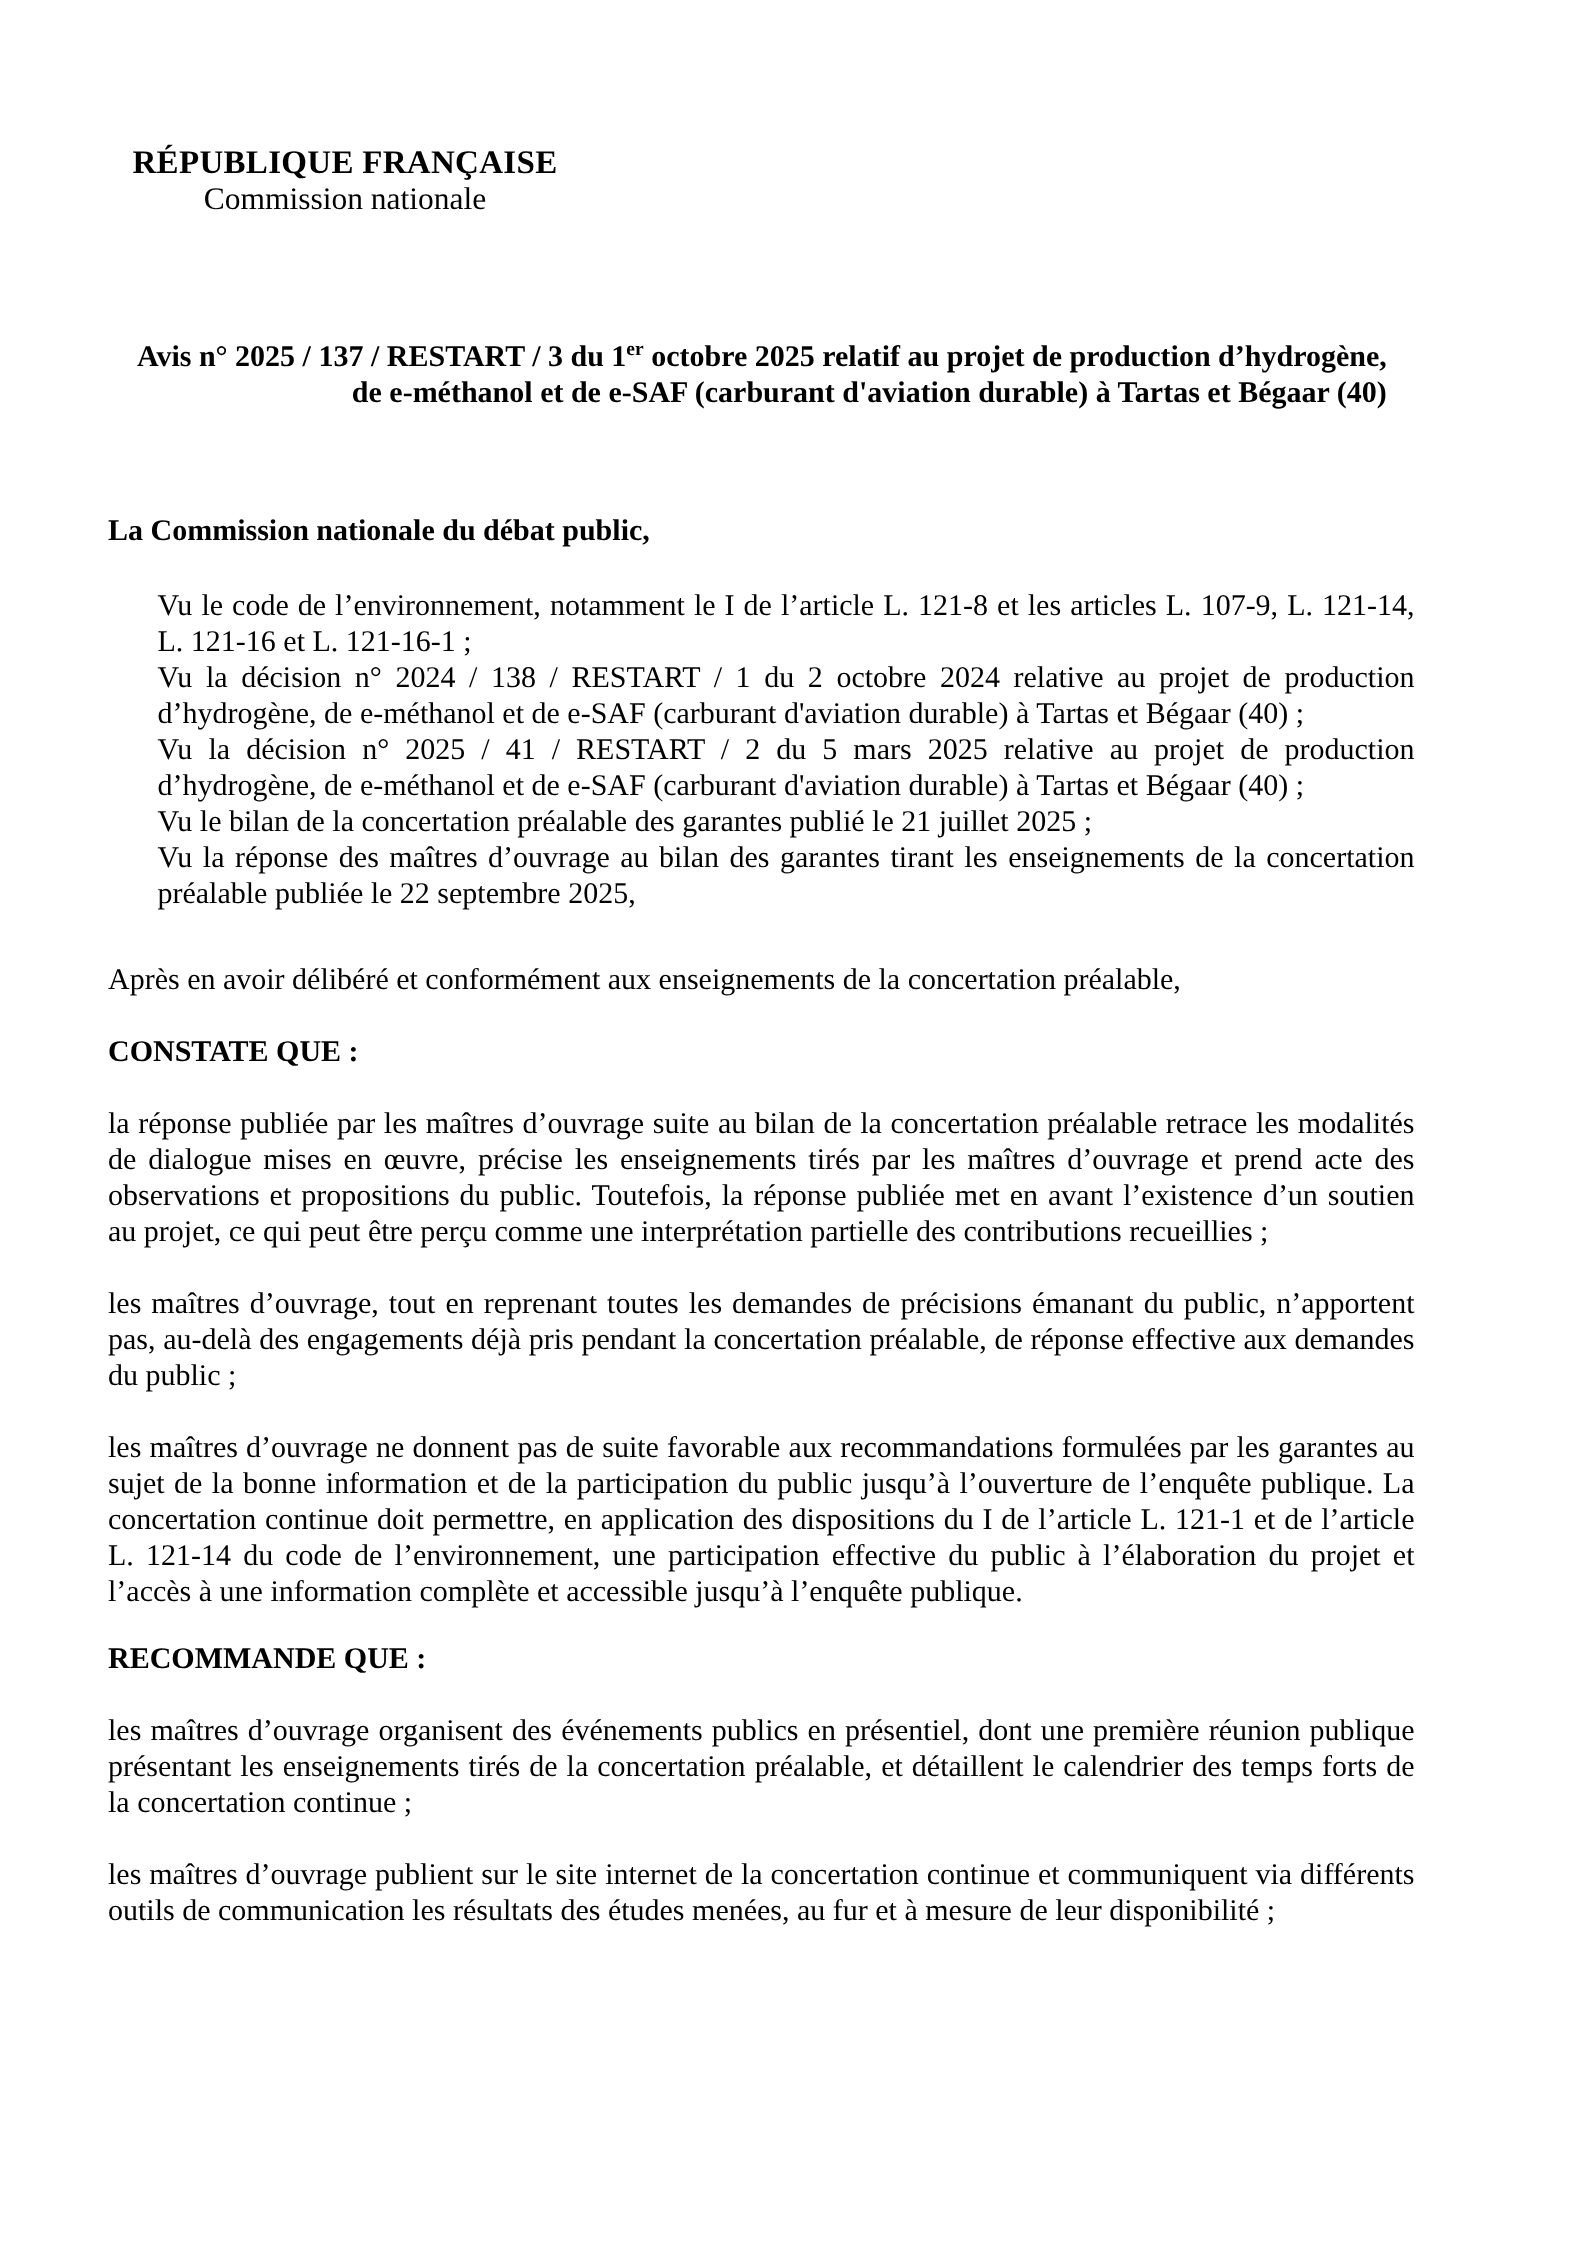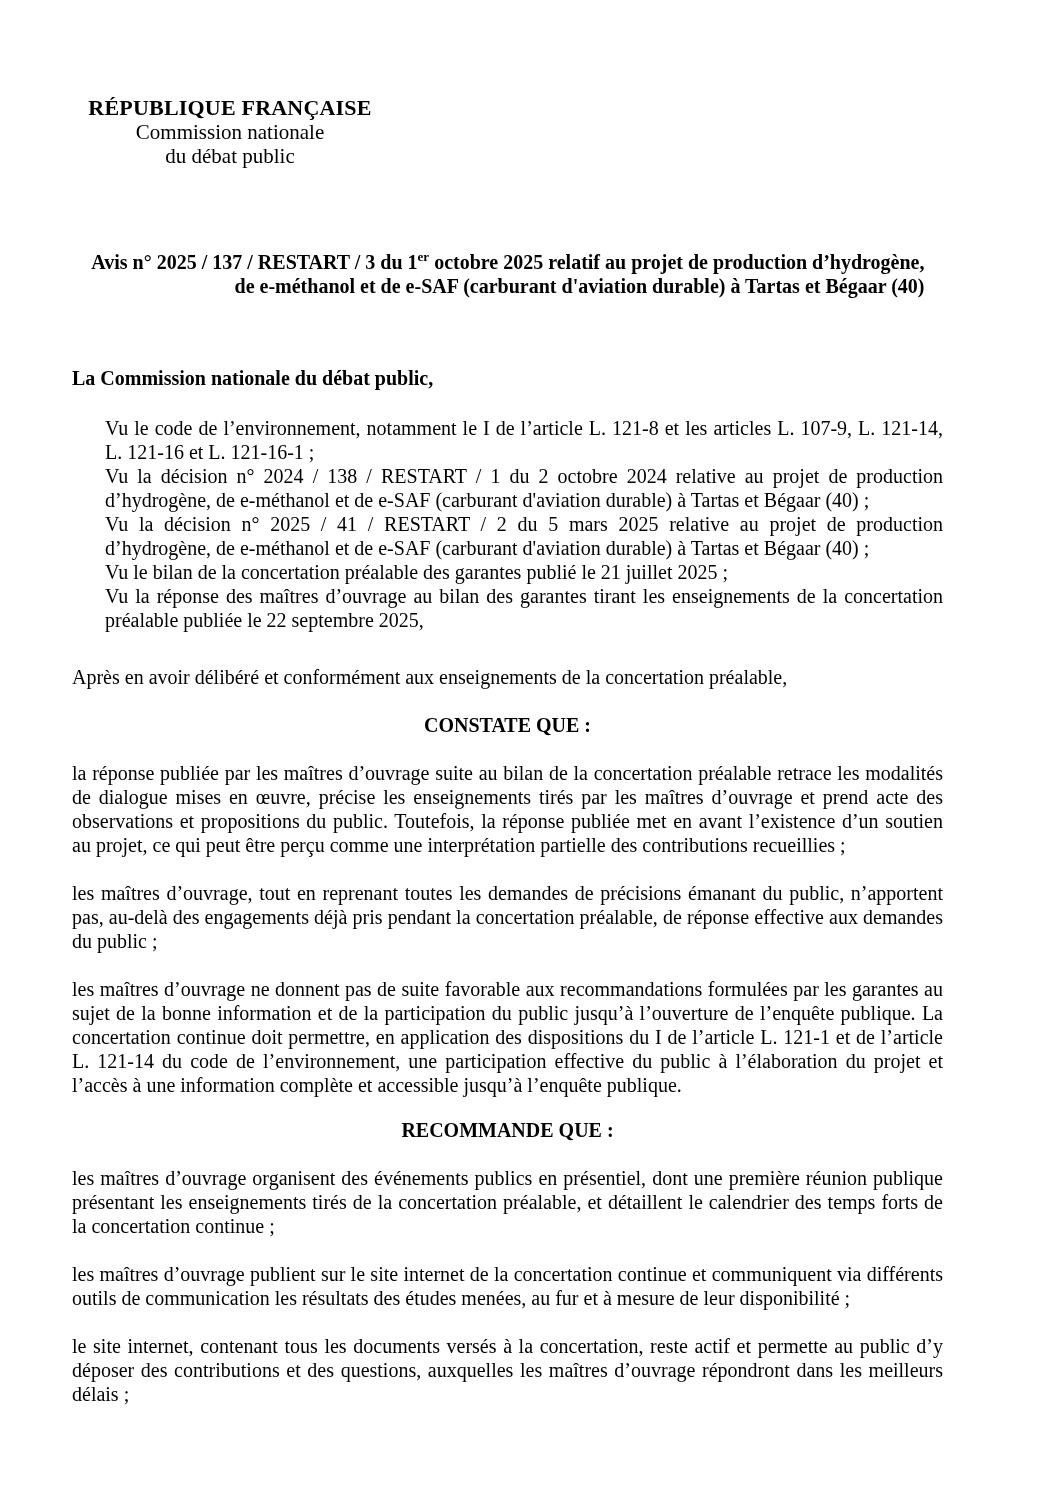--- a/index.html
+++ b/index.html
@@ -59,21 +59,21 @@
     font-size: 20px;
     line-height: 24px;
     text-align: justify;
   }
   .deliberation {
     margin-top: 33px;
     font-size: 20px;
     line-height: 24px;
   }
   .section-heading {
-    text-align: center;
+    text-align: left;
     font-weight: bold;
     font-size: 20px;
     line-height: 24px;
   }
   .heading-constate { margin-top: 24px; }
   .heading-recommande { margin-top: 21px; }
   .body-para {
     margin-top: 24px;
     font-size: 20px;
     line-height: 24px;
@@ -81,21 +81,20 @@
   }
 </style>
 </head>
 <body>
 
 <div class="page">
 
   <div class="letterhead">
     <div class="republic">RÉPUBLIQUE FRANÇAISE</div>
     <div>Commission nationale</div>
-    <div>du débat public</div>
   </div>
 
   <div class="doc-title"><span>Avis n° 2025 / 137 / RESTART / 3 du 1</span><sup>er</sup><span> octobre 2025 relatif au projet de production d’hydrogène, de e-méthanol et de e-SAF (carburant d'aviation durable) à Tartas et Bégaar (40)</span></div>
 
   <div class="salutation">La Commission nationale du débat public,</div>
 
   <div class="visas">
     <p>Vu le code de l’environnement, notamment le I de l’article L. 121-8 et les articles L. 107-9, L. 121-14, L. 121-16 et L. 121-16-1 ;</p>
     <p>Vu la décision n° 2024 / 138 / RESTART / 1 du 2 octobre 2024 relative au projet de production d’hydrogène, de e-méthanol et de e-SAF (carburant d'aviation durable) à Tartas et Bégaar (40) ;</p>
     <p>Vu la décision n° 2025 / 41 / RESTART / 2 du 5 mars 2025 relative au projet de production d’hydrogène, de e-méthanol et de e-SAF (carburant d'aviation durable) à Tartas et Bégaar (40) ;</p>
@@ -108,15 +107,14 @@
   <div class="section-heading heading-constate">CONSTATE QUE :</div>
 
   <p class="body-para">la réponse publiée par les maîtres d’ouvrage suite au bilan de la concertation préalable retrace les modalités de dialogue mises en œuvre, précise les enseignements tirés par les maîtres d’ouvrage et prend acte des observations et propositions du public. Toutefois, la réponse publiée met en avant l’existence d’un soutien au projet, ce qui peut être perçu comme une interprétation partielle des contributions recueillies ;</p>
   <p class="body-para">les maîtres d’ouvrage, tout en reprenant toutes les demandes de précisions émanant du public, n’apportent pas, au-delà des engagements déjà pris pendant la concertation préalable, de réponse effective aux demandes du public ;</p>
   <p class="body-para">les maîtres d’ouvrage ne donnent pas de suite favorable aux recommandations formulées par les garantes au sujet de la bonne information et de la participation du public jusqu’à l’ouverture de l’enquête publique. La concertation continue doit permettre, en application des dispositions du I de l’article L. 121-1 et de l’article L. 121-14 du code de l’environnement, une participation effective du public à l’élaboration du projet et l’accès à une information complète et accessible jusqu’à l’enquête publique.</p>
 
   <div class="section-heading heading-recommande">RECOMMANDE QUE :</div>
 
   <p class="body-para">les maîtres d’ouvrage organisent des événements publics en présentiel, dont une première réunion publique présentant les enseignements tirés de la concertation préalable, et détaillent le calendrier des temps forts de la concertation continue ;</p>
   <p class="body-para">les maîtres d’ouvrage publient sur le site internet de la concertation continue et communiquent via différents outils de communication les résultats des études menées, au fur et à mesure de leur disponibilité ;</p>
-  <p class="body-para">le site internet, contenant tous les documents versés à la concertation, reste actif et permette au public d’y déposer des contributions et des questions, auxquelles les maîtres d’ouvrage répondront dans les meilleurs délais ;</p>
 
 </div>
 
 </body></html>

